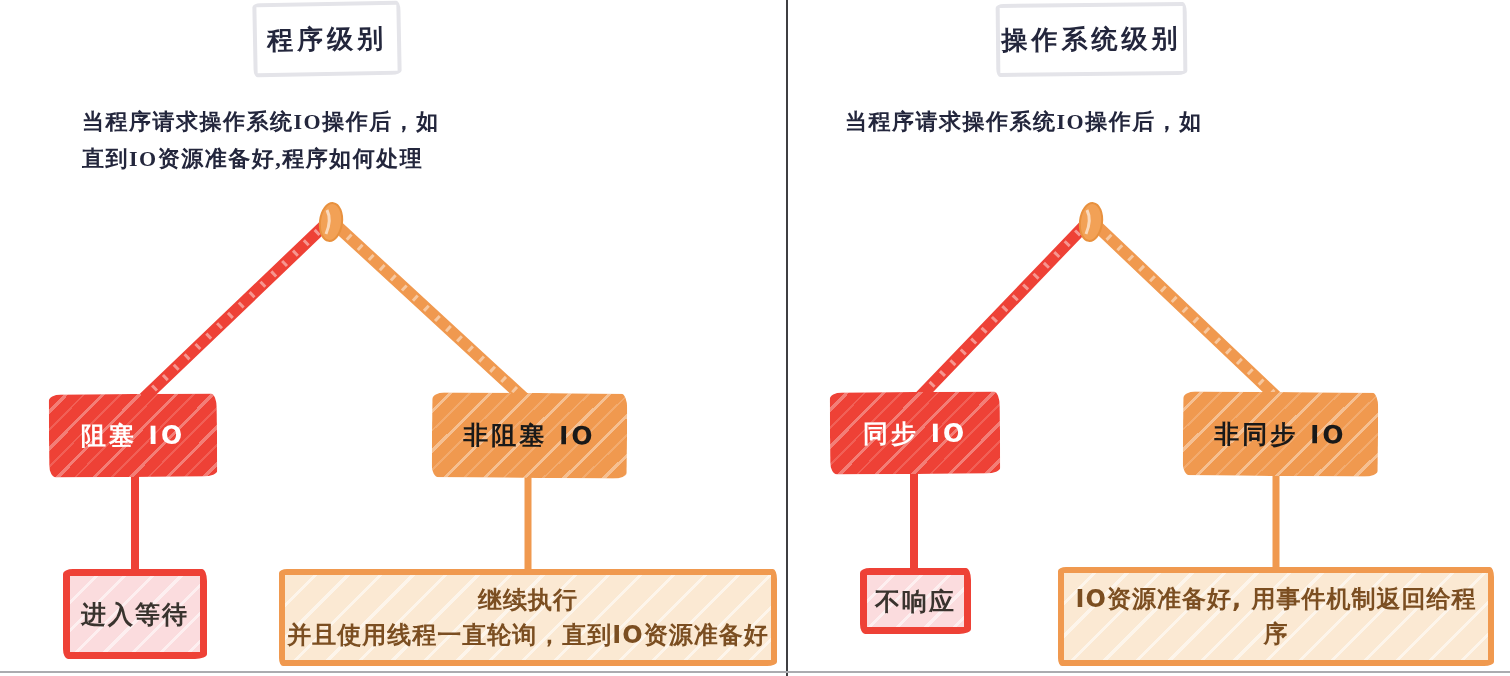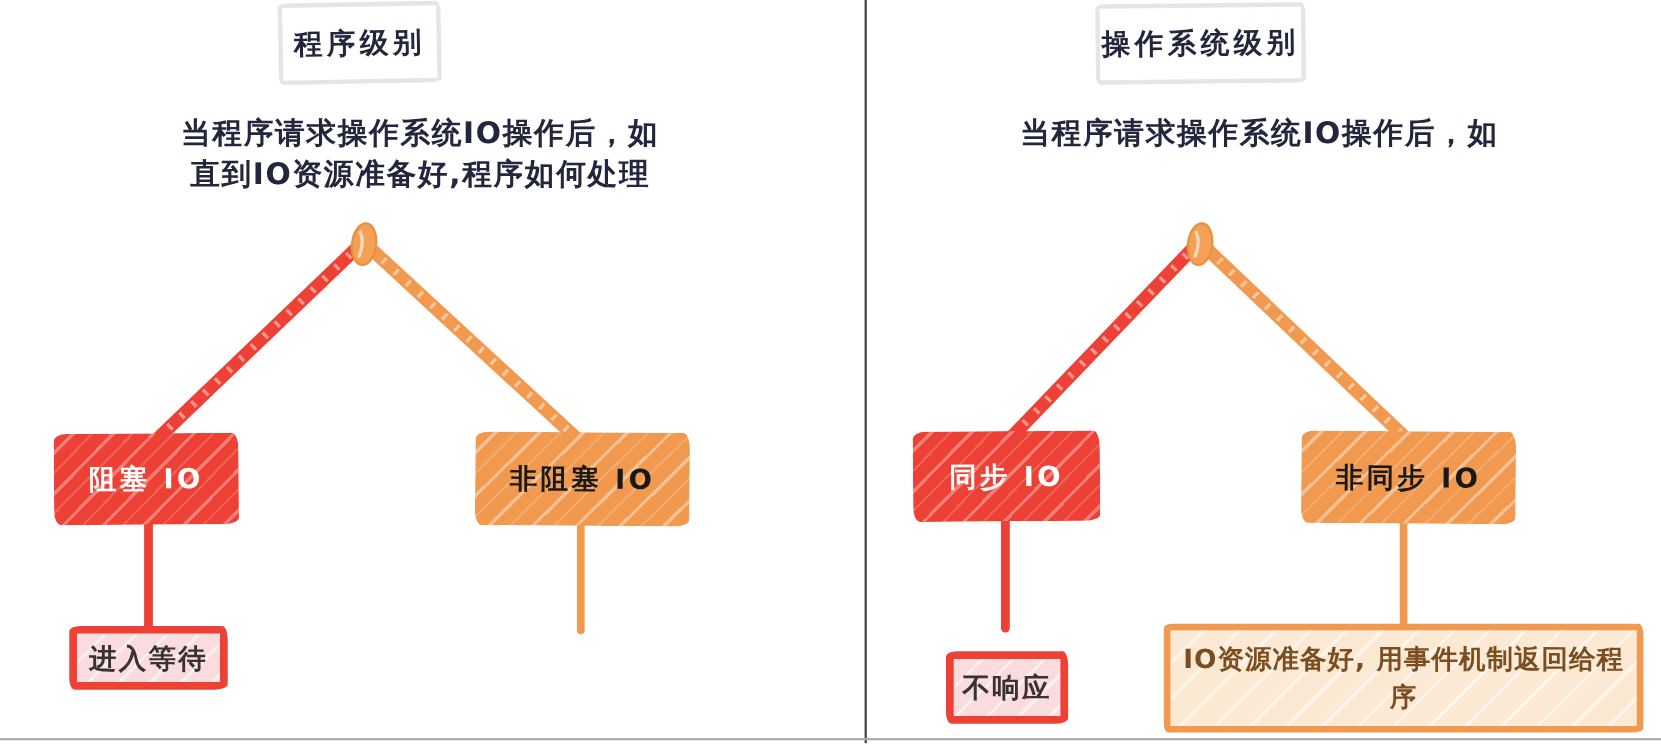--- a/index.html
+++ b/index.html
@@ -24,22 +24,22 @@
     border:4px solid #e4e4e9;
     border-radius:8px 4px 10px 4px / 4px 10px 4px 8px;
     color:var(--ink);
     font-size:26px;font-weight:700;letter-spacing:4px;
   }
   .tilt-l{transform:rotate(-1.1deg);}
   .tilt-r{transform:rotate(-0.6deg);}
 
   
   .question{
-    text-align:center;color:var(--ink);
-    font-size:27px;font-weight:700;line-height:37px;letter-spacing:1.5px;
+    color:var(--ink);
+    font-size:22px;font-weight:700;line-height:37px;letter-spacing:1.5px;font-family:Liberation Serif, serif;
   }
 
   
   .node{
     display:flex;align-items:center;justify-content:center;
     font-weight:700;font-size:25px;letter-spacing:3px;
     border-radius:12px 6px 14px 7px / 7px 15px 6px 12px;
   }
   .node-red{
     background-color:var(--red);color:#ffffff;
@@ -126,42 +126,46 @@
   </div>
 
   <div class="abs node node-red" style="left:49px;top:394px;width:168px;height:83px;">
     <span>阻塞 IO</span>
   </div>
 
   <div class="abs node node-orange" style="left:432px;top:393px;width:195px;height:85px;">
     <span>非阻塞 IO</span>
   </div>
 
-  <div class="abs result result-pink" style="left:63px;top:569px;width:144px;height:58px;align-items:center;">
+  <div class="abs result result-pink" style="left:63px;top:569px;width:144px;height:90px;align-items:center;">
     <span>进入等待</span>
   </div>
 
+  <div class="abs result result-peach" style="left:279px;top:569px;width:498px;height:97px;">
+    <div>继续执行</div>
+    <div>并且使用线程一直轮询，直到IO资源准备好</div>
+  </div>
 
   <div class="abs title-box tilt-r" style="left:996px;top:3px;width:191px;height:73px;">
     <span>操作系统级别</span>
   </div>
 
   <div class="abs question" style="left:845px;top:103px;width:600px;">
     <div>当程序请求操作系统IO操作后，如</div>
   </div>
 
   <div class="abs node node-red" style="left:830px;top:392px;width:170px;height:82px;">
     <span>同步 IO</span>
   </div>
 
   <div class="abs node node-orange" style="left:1183px;top:392px;width:195px;height:84px;">
     <span>非同步 IO</span>
   </div>
 
-  <div class="abs result result-pink" style="left:860px;top:568px;width:111px;height:66px;margin-top:24px;">
+  <div class="abs result result-pink" style="left:860px;top:568px;width:111px;height:66px;">
     <span>不响应</span>
   </div>
 
   <div class="abs result result-peach" style="left:1058px;top:567px;width:436px;height:99px;">
     <div>IO资源准备好, 用事件机制返回给程序</div>
   </div>
 
   <div class="abs divider" style="left:786px;top:0;width:2px;height:676px;"></div>
   <div class="abs bottom-rule" style="left:0;top:671px;width:1510px;height:2px;"></div>
 </div>

